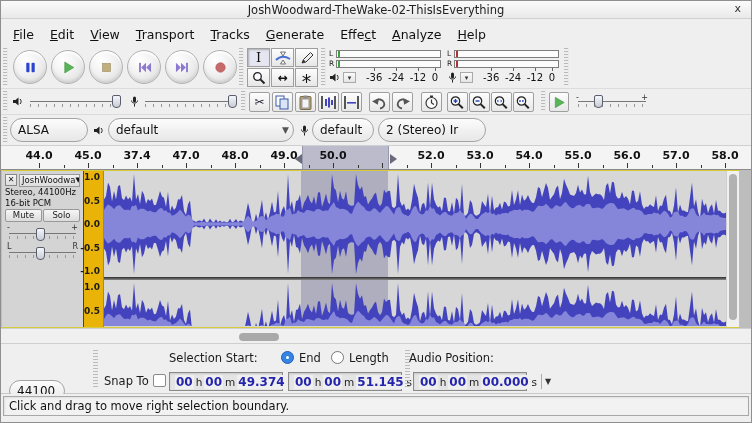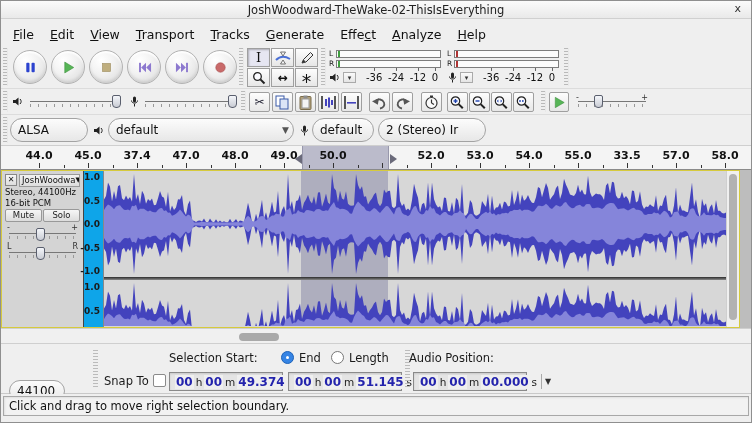--- a/index.html
+++ b/index.html
@@ -78,21 +78,21 @@
   .trackrow{position:absolute;left:0;top:0;width:739px;height:158px;border:1px solid #d6ca3d;background:#d4d4d4;display:flex;}
   .tpanel{width:82px;border-right:1px solid #444;padding:2px 3px 0 3px;background:#d4d4d4;flex:none;font-size:9px;color:#111;}
   .trow1{display:flex;align-items:center;height:14px;}
   .tclose{width:12px;height:12px;border:1px solid #888;background:linear-gradient(#f6f6f6,#ddd);font-size:8px;line-height:10px;text-align:center;color:#222;}
   .ttitle{flex:1;margin-left:2px;height:13px;border:1px solid #999;background:linear-gradient(#f2f2f2,#ddd);display:flex;align-items:center;font-size:8.5px;padding:0 2px;white-space:nowrap;overflow:hidden;}
   .ttitle .tarrow{margin-left:auto;font-size:7px;}
   .tinfo{line-height:10.5px;font-size:8.5px;white-space:nowrap;}
   .msbtns{display:flex;gap:1px;margin-top:1px;}
   .msbtn{flex:1;height:13px;border:1px solid #999;border-radius:2px;background:linear-gradient(#f6f6f6,#dcdcdc);font-size:8.5px;text-align:center;line-height:11px;color:#222;}
   .tslider{position:relative;height:15px;margin:4px 2px 0 2px;}
-  .vruler{width:20px;flex:none;background:#0ea5e9;border-right:1px solid #888;position:relative;font-size:9px;font-weight:bold;color:#1a1a1a;}
+  .vruler{width:20px;flex:none;background:#eab308;border-right:1px solid #888;position:relative;font-size:9px;font-weight:bold;color:#1a1a1a;}
   .vlabel{position:absolute;right:3px;transform:none;}
   .wavearea{width:622px;flex:none;position:relative;background:#d7d7d7;overflow:hidden;}
   .ch{position:relative;overflow:hidden;background:#d7d7d7;}
   .ch1{height:106px;}
   .ch2{height:46px;}
   .chdiv{height:3px;background:linear-gradient(#2b2b2b,#8a8a8a);}
   .vscroll{width:13px;flex:none;background:#f0f0f0;border-left:1px solid #cfcfcf;position:relative;}
   .vthumb{position:absolute;left:2px;right:2px;top:3px;height:146px;border-radius:4px;background:#b2b2b2;}
 
   
@@ -467,21 +467,21 @@
       <div class="rtick" style="left: 454.5px; height: 3px;"></div>
       <span class="rlabel" style="left: 479px;">53.0</span>
       <div class="rtick" style="left: 479px; height: 5px;"></div>
       <div class="rtick" style="left: 503.5px; height: 3px;"></div>
       <span class="rlabel" style="left: 528px;">54.0</span>
       <div class="rtick" style="left: 528px; height: 5px;"></div>
       <div class="rtick" style="left: 552.5px; height: 3px;"></div>
       <span class="rlabel" style="left: 577px;">55.0</span>
       <div class="rtick" style="left: 577px; height: 5px;"></div>
       <div class="rtick" style="left: 601.5px; height: 3px;"></div>
-      <span class="rlabel" style="left: 626px;">33.5</span>
+      <span class="rlabel" style="left: 626px;">56.0</span>
       <div class="rtick" style="left: 626px; height: 5px;"></div>
       <div class="rtick" style="left: 650.5px; height: 3px;"></div>
       <span class="rlabel" style="left: 675px;">57.0</span>
       <div class="rtick" style="left: 675px; height: 5px;"></div>
       <div class="rtick" style="left: 699.5px; height: 3px;"></div>
       <span class="rlabel" style="left: 724px;">58.0</span>
       <div class="rtick" style="left: 724px; height: 5px;"></div>
       <div class="rarrow" style="left: 294px; border-right: 7px solid rgb(106, 106, 122);"></div>
       <div class="rarrow" style="left: 389px; border-left: 7px solid rgb(106, 106, 122);"></div>
     </div>

